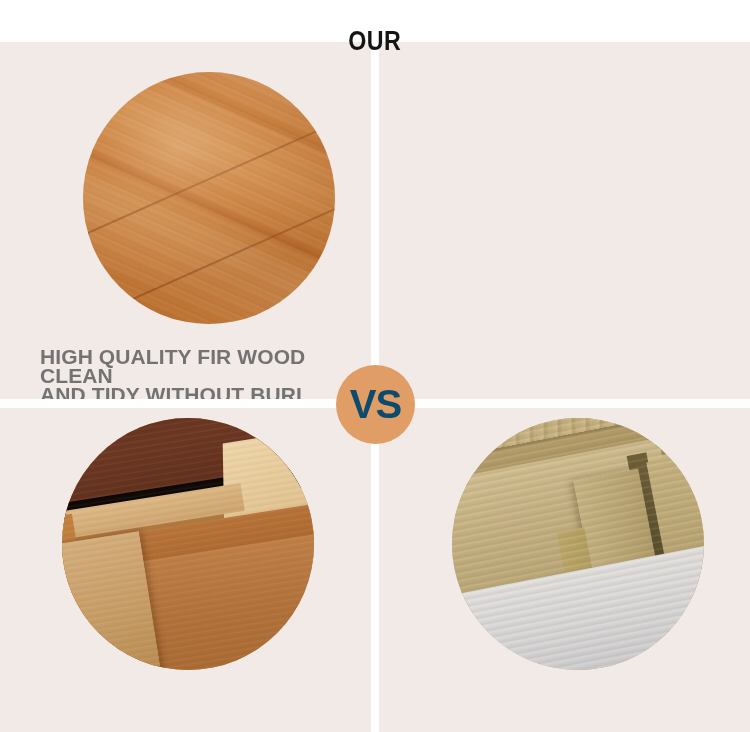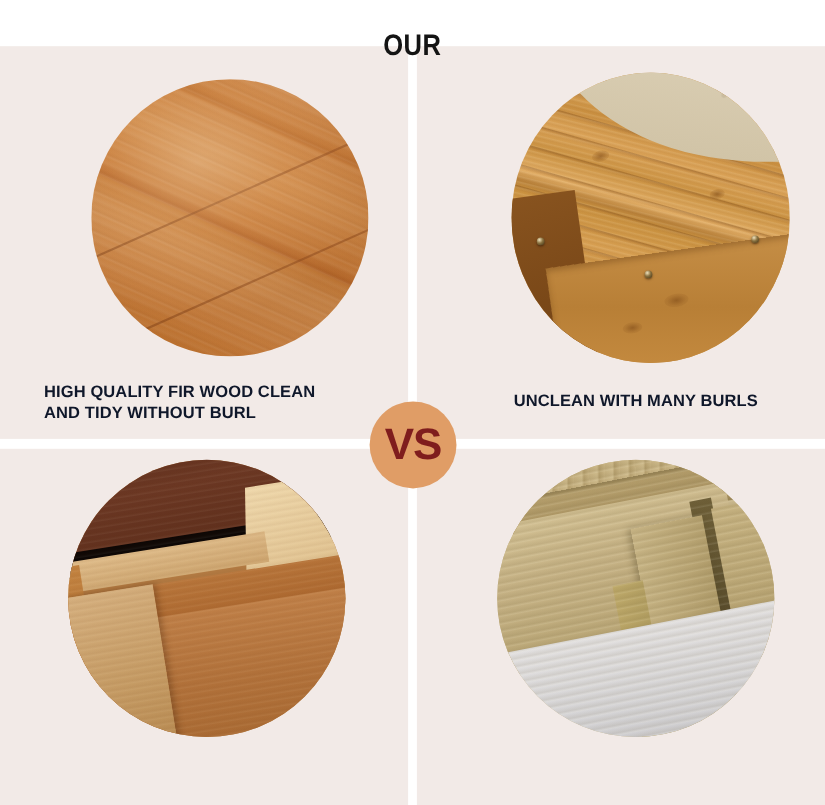--- a/index.html
+++ b/index.html
@@ -357,24 +357,24 @@
       rgba(95,80,40,0.10) 3px,
       rgba(255,255,255,0.00) 7px
     );
   }
 
   
   .caption {
     position: absolute;
     font-family: "Liberation Sans", sans-serif;
     font-weight: 700;
-    font-size: 15px;
+    font-size: 21px;
     line-height: 19px;
     letter-spacing: 0.1px;
-    color: #0f172a;
+    color: #737373;
     white-space: pre-line;
   }
   .cap-tl { left: 40px;  top: 305px; }
   .cap-tr { left: 88px;  top: 313px; }
 
   
   .vs-badge {
     position: absolute;
     left: 336px;
     top: 365px;
@@ -385,21 +385,21 @@
     z-index: 8;
     display: flex;
     align-items: center;
     justify-content: center;
   }
   .vs-text {
     font-family: "Liberation Sans", sans-serif;
     font-weight: 700;
     font-size: 40px;
     line-height: 1;
-    color: #7f1d1d;
+    color: #0c4a6e;
     letter-spacing: -1px;
     transform: translateY(-1px);
   }
 </style>
 </head>
 <body>
 
 <div class="infographic">
 
   <div class="header-bar">
@@ -415,39 +415,20 @@
         <div class="photo-inner wood-smooth">
           <div class="seam seam-a"></div>
           <div class="seam seam-b"></div>
           <div class="gloss"></div>
         </div>
       </div>
       <div class="caption cap-tl">HIGH QUALITY FIR WOOD CLEAN
 AND TIDY WITHOUT BURL</div>
     </div>
 
-    <div class="cell tr">
-      <div class="photo photo-tr">
-        <div class="photo-inner wood-knotty">
-          <div class="plank-lines"></div>
-          <div class="grain-fine"></div>
-          <div class="left-face"></div>
-          <div class="front-face"></div>
-          <div class="beige-corner"></div>
-          <div class="knot knot-1"></div>
-          <div class="knot knot-2"></div>
-          <div class="knot knot-3"></div>
-          <div class="knot knot-4"></div>
-          <div class="screw screw-1"></div>
-          <div class="screw screw-2"></div>
-          <div class="screw screw-3"></div>
-        </div>
-      </div>
-      <div class="caption cap-tr">UNCLEAN WITH MANY BURLS</div>
-    </div>
 
     <div class="cell bl">
       <div class="photo photo-bl">
         <div class="photo-inner paint-scene">
           <div class="p-dark-top"></div>
           <div class="p-black-gap"></div>
           <div class="p-light-top-right"></div>
           <div class="p-light-strip"></div>
           <div class="p-mid-band"></div>
           <div class="p-big-face"></div>

